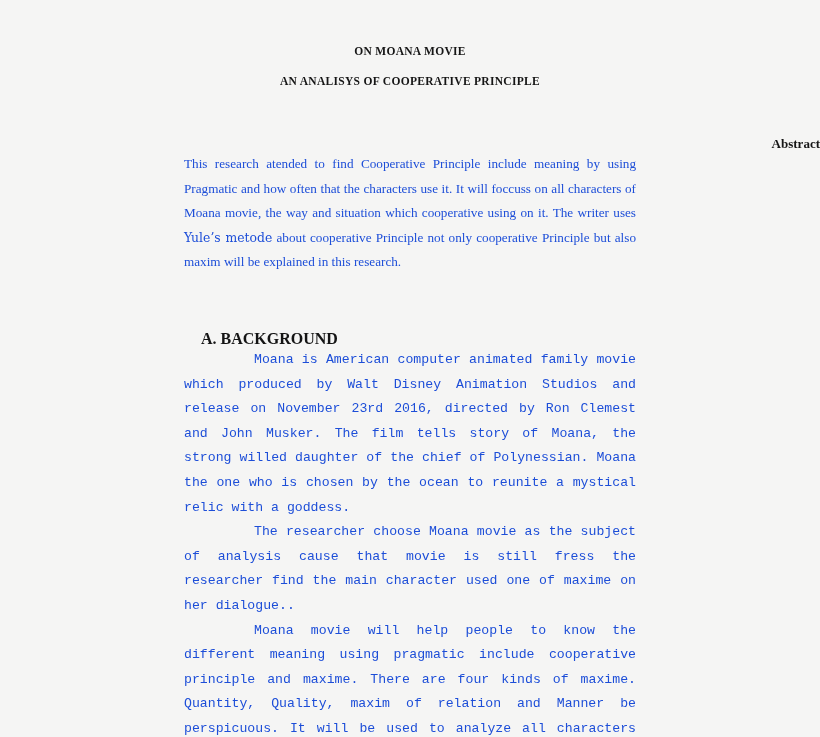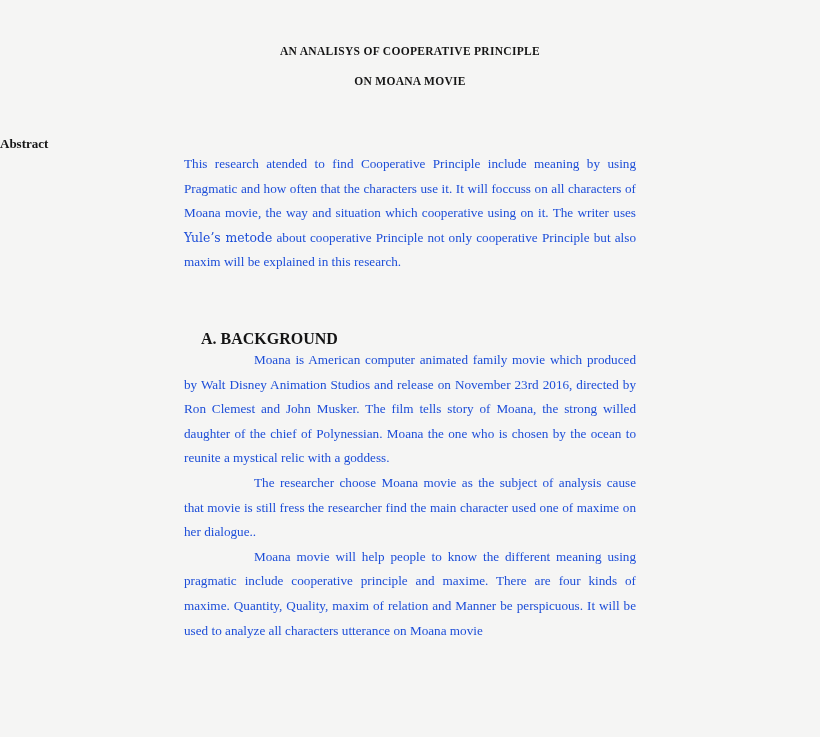--- a/index.html
+++ b/index.html
@@ -25,21 +25,21 @@
     text-align: center;
   }
   .title-line {
     font-weight: bold;
     font-size: 11.5px;
     letter-spacing: 0.3px;
     line-height: 30px;
     color: #161616;
   }
   .abstract-heading {
-    text-align: left;
+    text-align: right;
     font-weight: bold;
     font-size: 13px;
     margin-top: 40px;
     color: #161616;
   }
   .body-col {
     margin: 0 auto;
     width: 452px;
   }
   p.para {
@@ -74,30 +74,31 @@
     font-size: 16px;
     margin-top: 55px;
     margin-left: 17px;
     color: #141414;
   }
   .indent {
     text-indent: 70px;
   }
   .body-para {
     margin-top: 2px;
+    font-family: Liberation Mono, monospace;
   }
 </style>
 </head>
 <body>
 
 <div class="page">
 
   <div class="title-block">
+    <div class="title-line">ON MOANA MOVIE</div>
     <div class="title-line">AN ANALISYS OF  COOPERATIVE PRINCIPLE</div>
-    <div class="title-line">ON MOANA MOVIE</div>
   </div>
 
   <div class="abstract-heading">Abstract</div>
 
   <div class="body-col">
 
     <p class="para abstract-para"><span>This research atended to find Cooperative Principle include meaning by using Pragmatic and how often that the characters use it.  It will foccuss on all characters of  Moana movie,  the way and situation which cooperative using on it. The writer uses </span><span class="alt-face">Yule’s metode</span><span> about cooperative Principle not only cooperative Principle but also maxim will be explained in this research.</span></p>
 
 
     <div class="section-heading">A. BACKGROUND</div>

